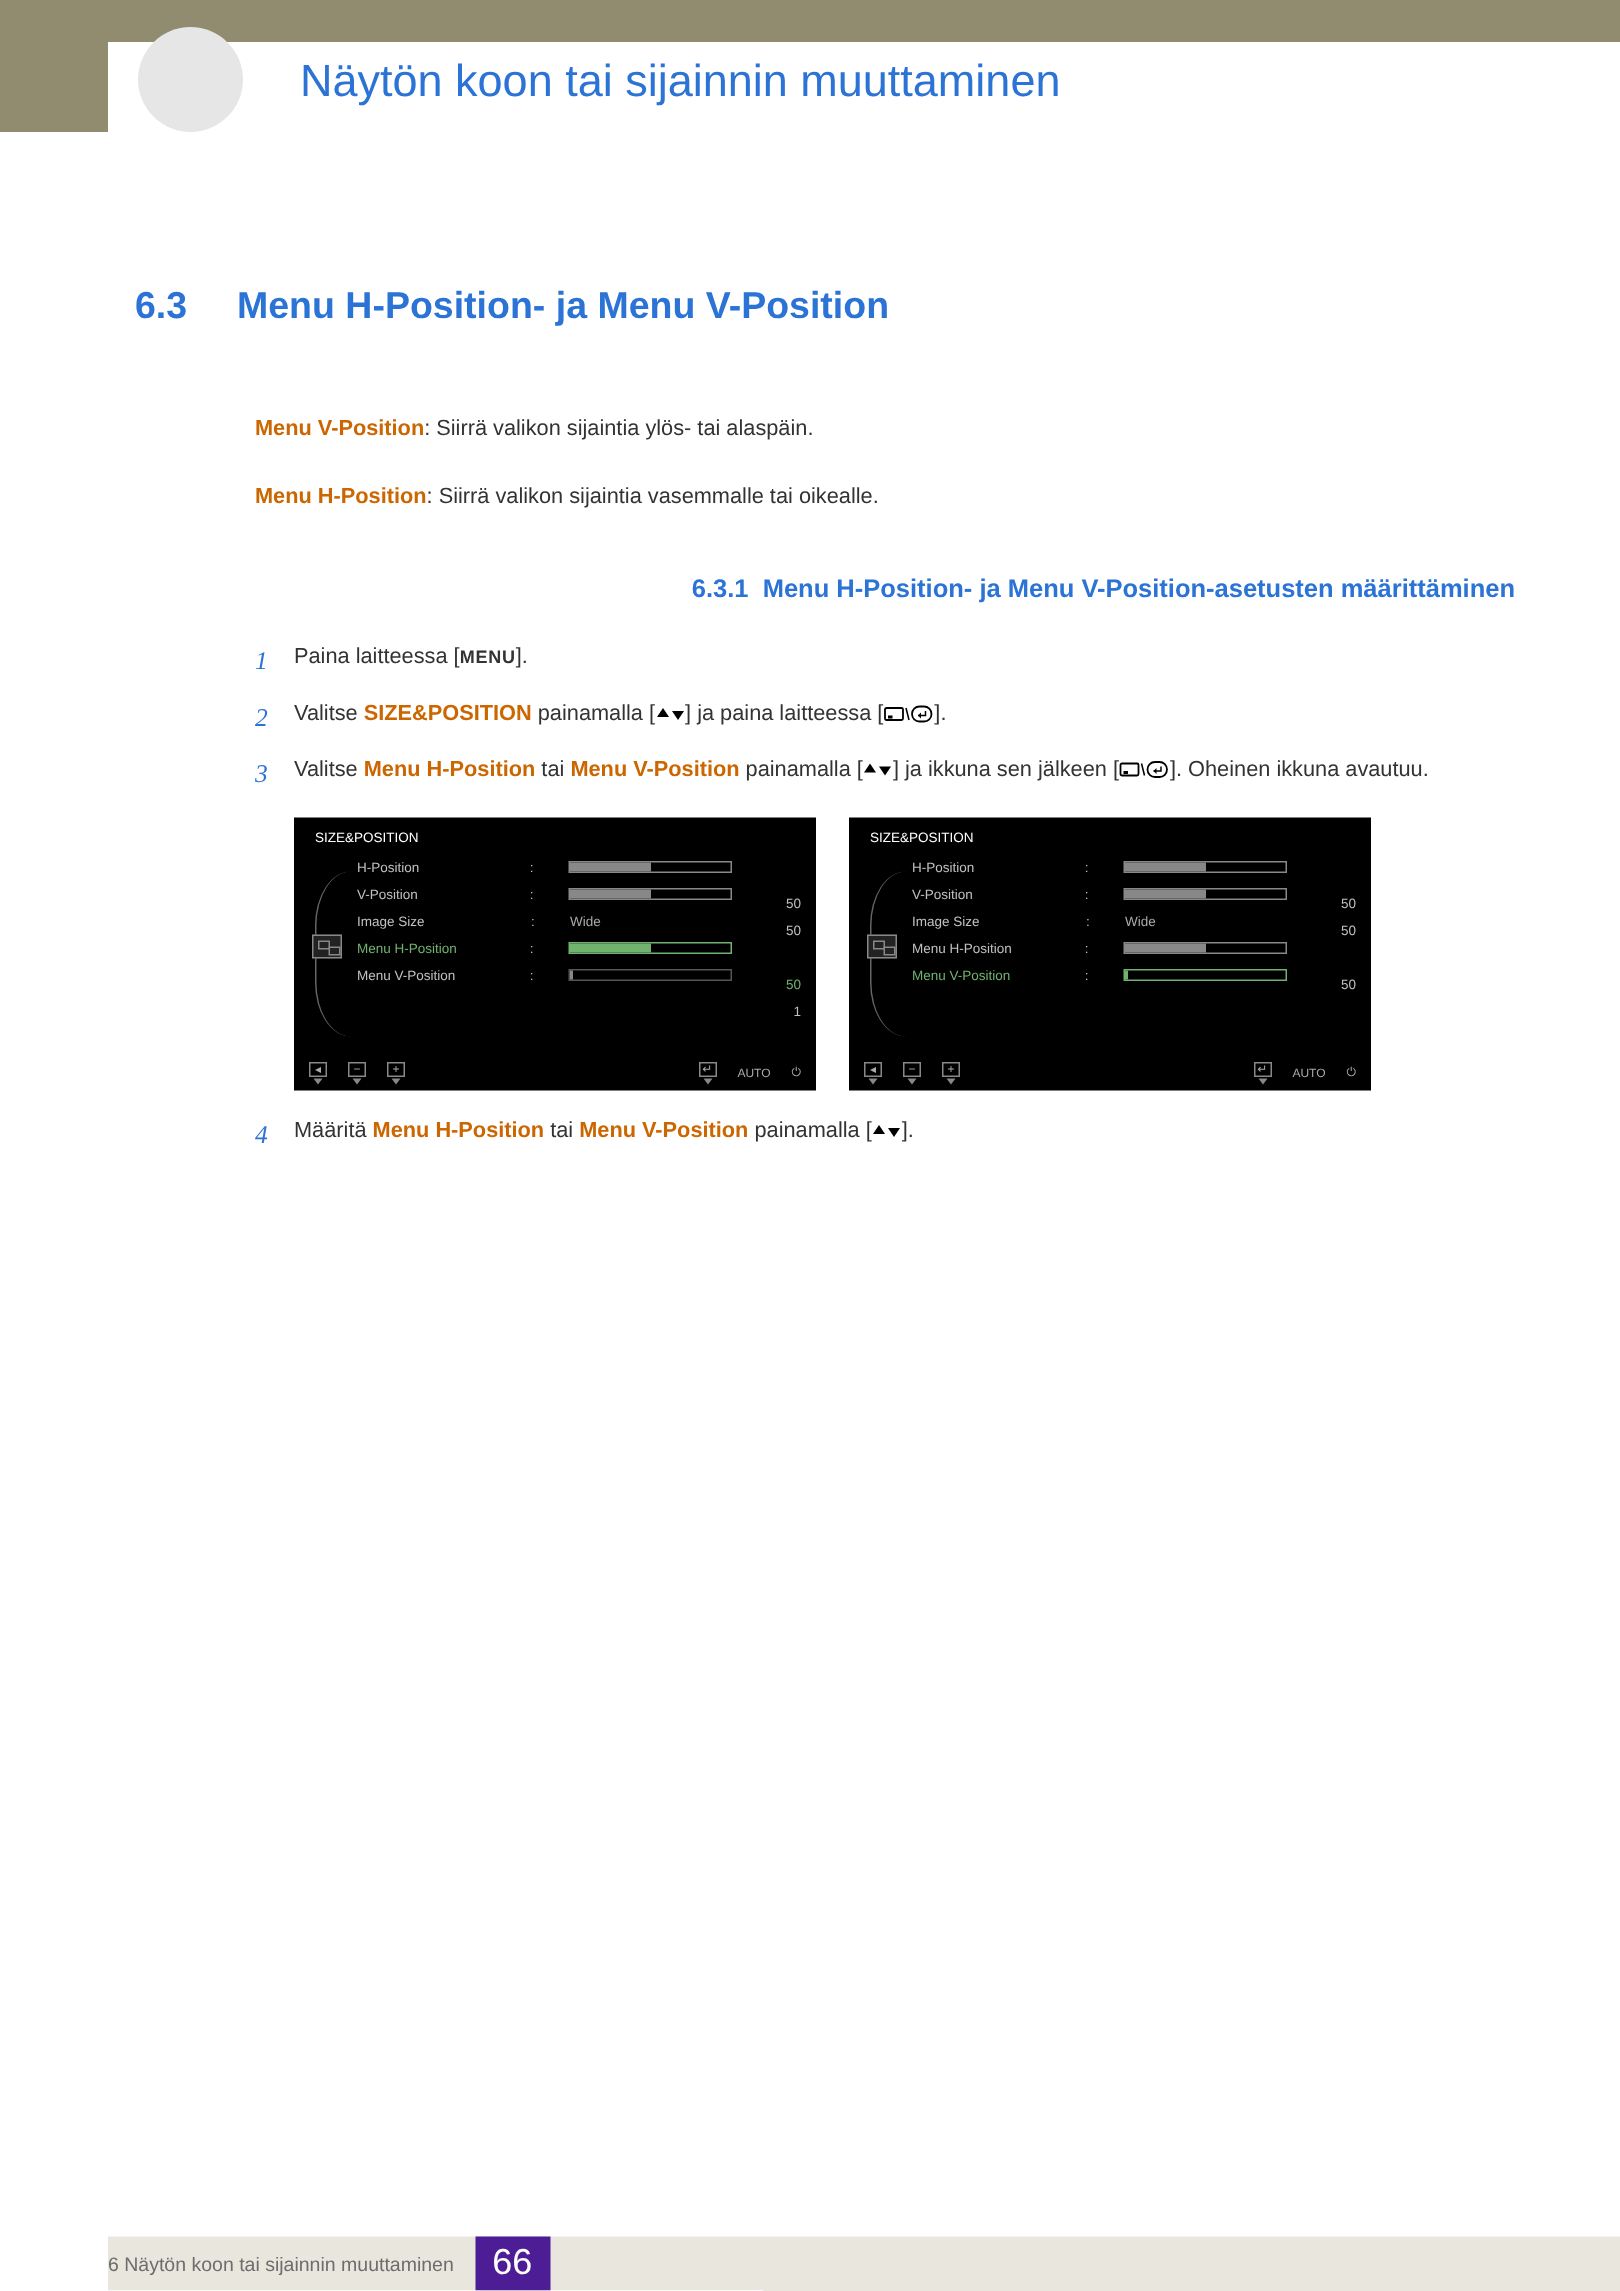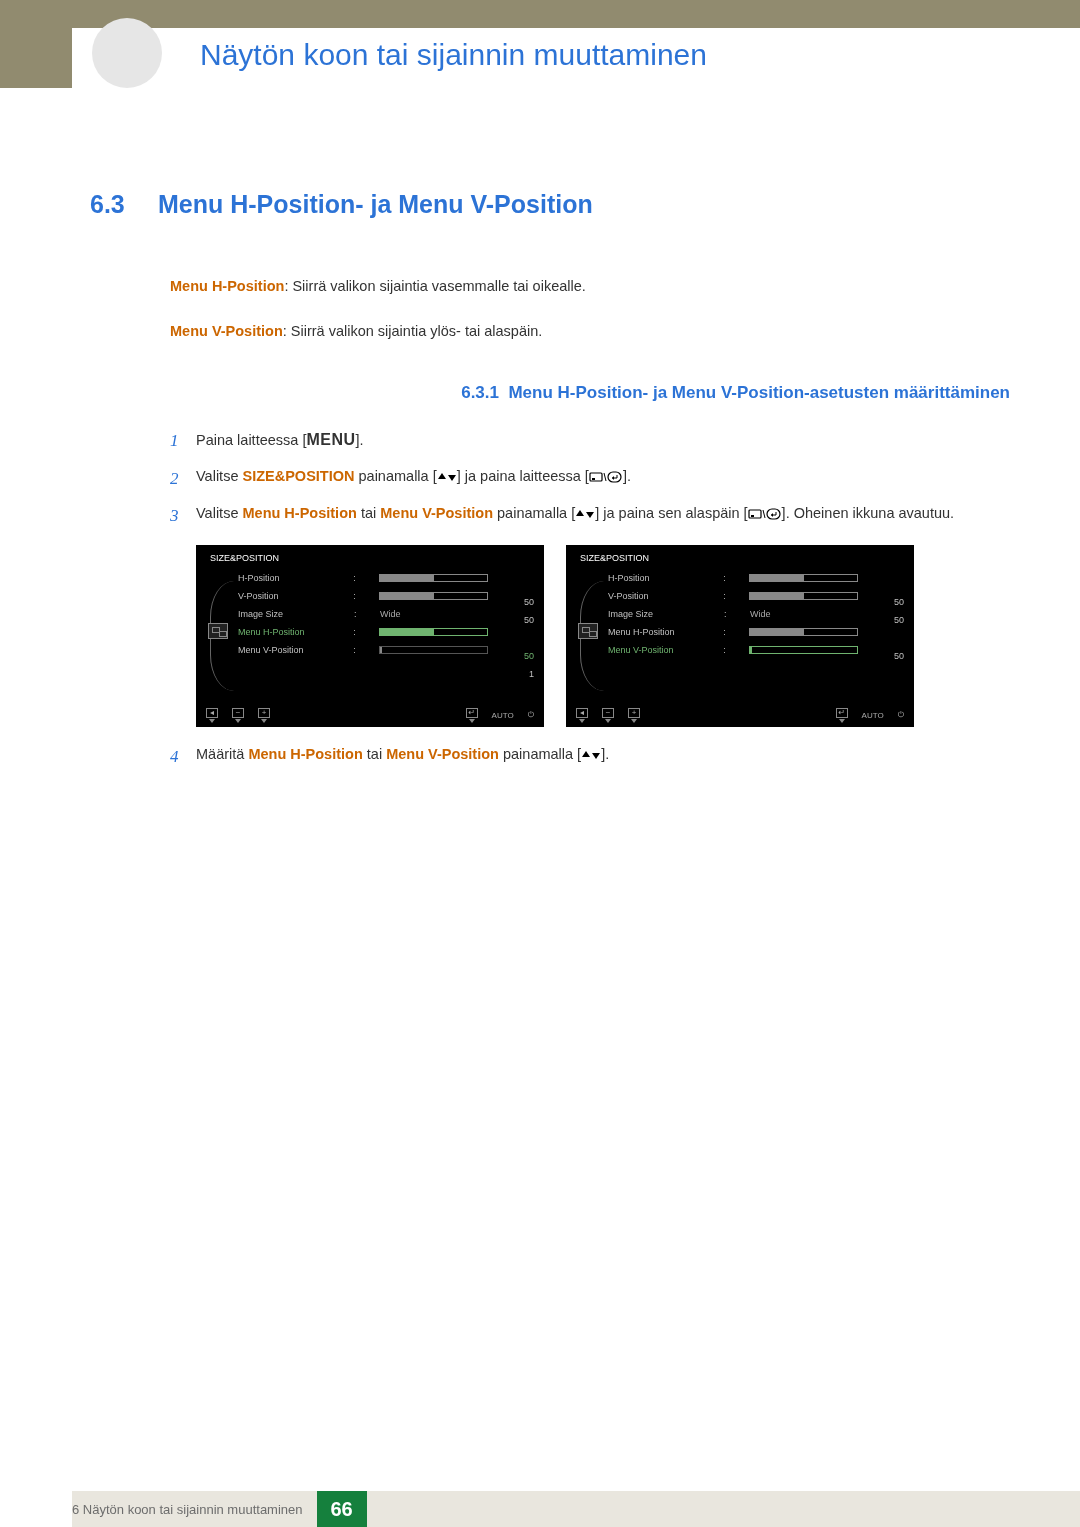--- a/index.html
+++ b/index.html
@@ -192,58 +192,58 @@
     bottom: 0; left: 72px; right: 0;
     height: 36px;
     background: #e9e6de;
     display: flex;
     justify-content: flex-start;
     align-items: center;
     font-size: 13px;
     color: #6d6d6d;
   }
   .page-num-box {
-    background: #15803d;
+    background: #4c1d95;
     color: #fff;
-    font-size: 20px;
-    font-weight: 700;
+    font-size: 24px;
+    font-weight: 400;
     width: 50px;
     height: 36px;
     display: flex;
     align-items: center;
     justify-content: center;
     margin-left: 14px;
   }
   .menu-label {
     font-weight: 700;
-    font-size: 16px;
+    font-size: 12px;
     letter-spacing: 0.5px;
   }
   .svg-ic { vertical-align: middle; }
 </style>
 </head>
 <body>
 
 <div class="top-bar"></div>
 <div class="top-bar-white"></div>
 <div class="circle-badge"></div>
 <div class="chapter-title">Näytön koon tai sijainnin muuttaminen</div>
 
 <div class="content">
 
   <h2 class="section-heading">
     <span class="section-num">6.3</span><span>Menu H-Position- ja Menu V-Position</span>
   </h2>
 
   <div class="defs">
     <p>
-      <span class="orange">Menu H-Position</span><span>: Siirrä valikon sijaintia vasemmalle tai oikealle.</span>
+      <span class="orange">Menu V-Position</span><span>: Siirrä valikon sijaintia ylös- tai alaspäin.</span>
     </p>
     <p>
-      <span class="orange">Menu V-Position</span><span>: Siirrä valikon sijaintia ylös- tai alaspäin.</span>
+      <span class="orange">Menu H-Position</span><span>: Siirrä valikon sijaintia vasemmalle tai oikealle.</span>
     </p>
   </div>
 
   <h3 class="sub-heading">
     <span>6.3.1</span>&nbsp;&nbsp;<span>Menu H-Position- ja Menu V-Position-asetusten määrittäminen</span>
   </h3>
 
   <ol class="steps">
     <li>
       <span class="step-num">1</span>
@@ -272,21 +272,21 @@
       </span>
     </li>
     <li>
       <span class="step-num">3</span>
       <span class="step-text">
         <span>Valitse </span><span class="orange">Menu H-Position</span><span> tai </span><span class="orange">Menu V-Position</span><span> painamalla [</span><span class="inline-icon">
             <svg class="svg-ic" width="20" height="10">
               <polygon points="5,1 9,7 1,7" fill="#000"></polygon>
               <polygon points="15,9 19,3 11,3" fill="#000"></polygon>
             </svg>
-          </span><span>] ja paina sen alaspäin [</span><span class="inline-icon">
+          </span><span>] ja ikkuna sen jälkeen [</span><span class="inline-icon">
             <svg class="svg-ic" width="34" height="12">
               <rect x="1" y="2" width="12" height="8" rx="1" fill="none" stroke="#000" stroke-width="1.2"></rect>
               <rect x="3" y="7" width="3" height="2" fill="#000"></rect>
               <line x1="15" y1="2" x2="17" y2="10" stroke="#000"></line>
               <rect x="19" y="1" width="13" height="10" rx="5" fill="none" stroke="#000" stroke-width="1.2"></rect>
               <polyline points="28,4 28,7 23,7" fill="none" stroke="#000"></polyline>
               <polygon points="23,7 25,5 25,9" fill="#000"></polygon>
             </svg>
           </span><span>]. Oheinen ikkuna avautuu.</span>
       </span>

